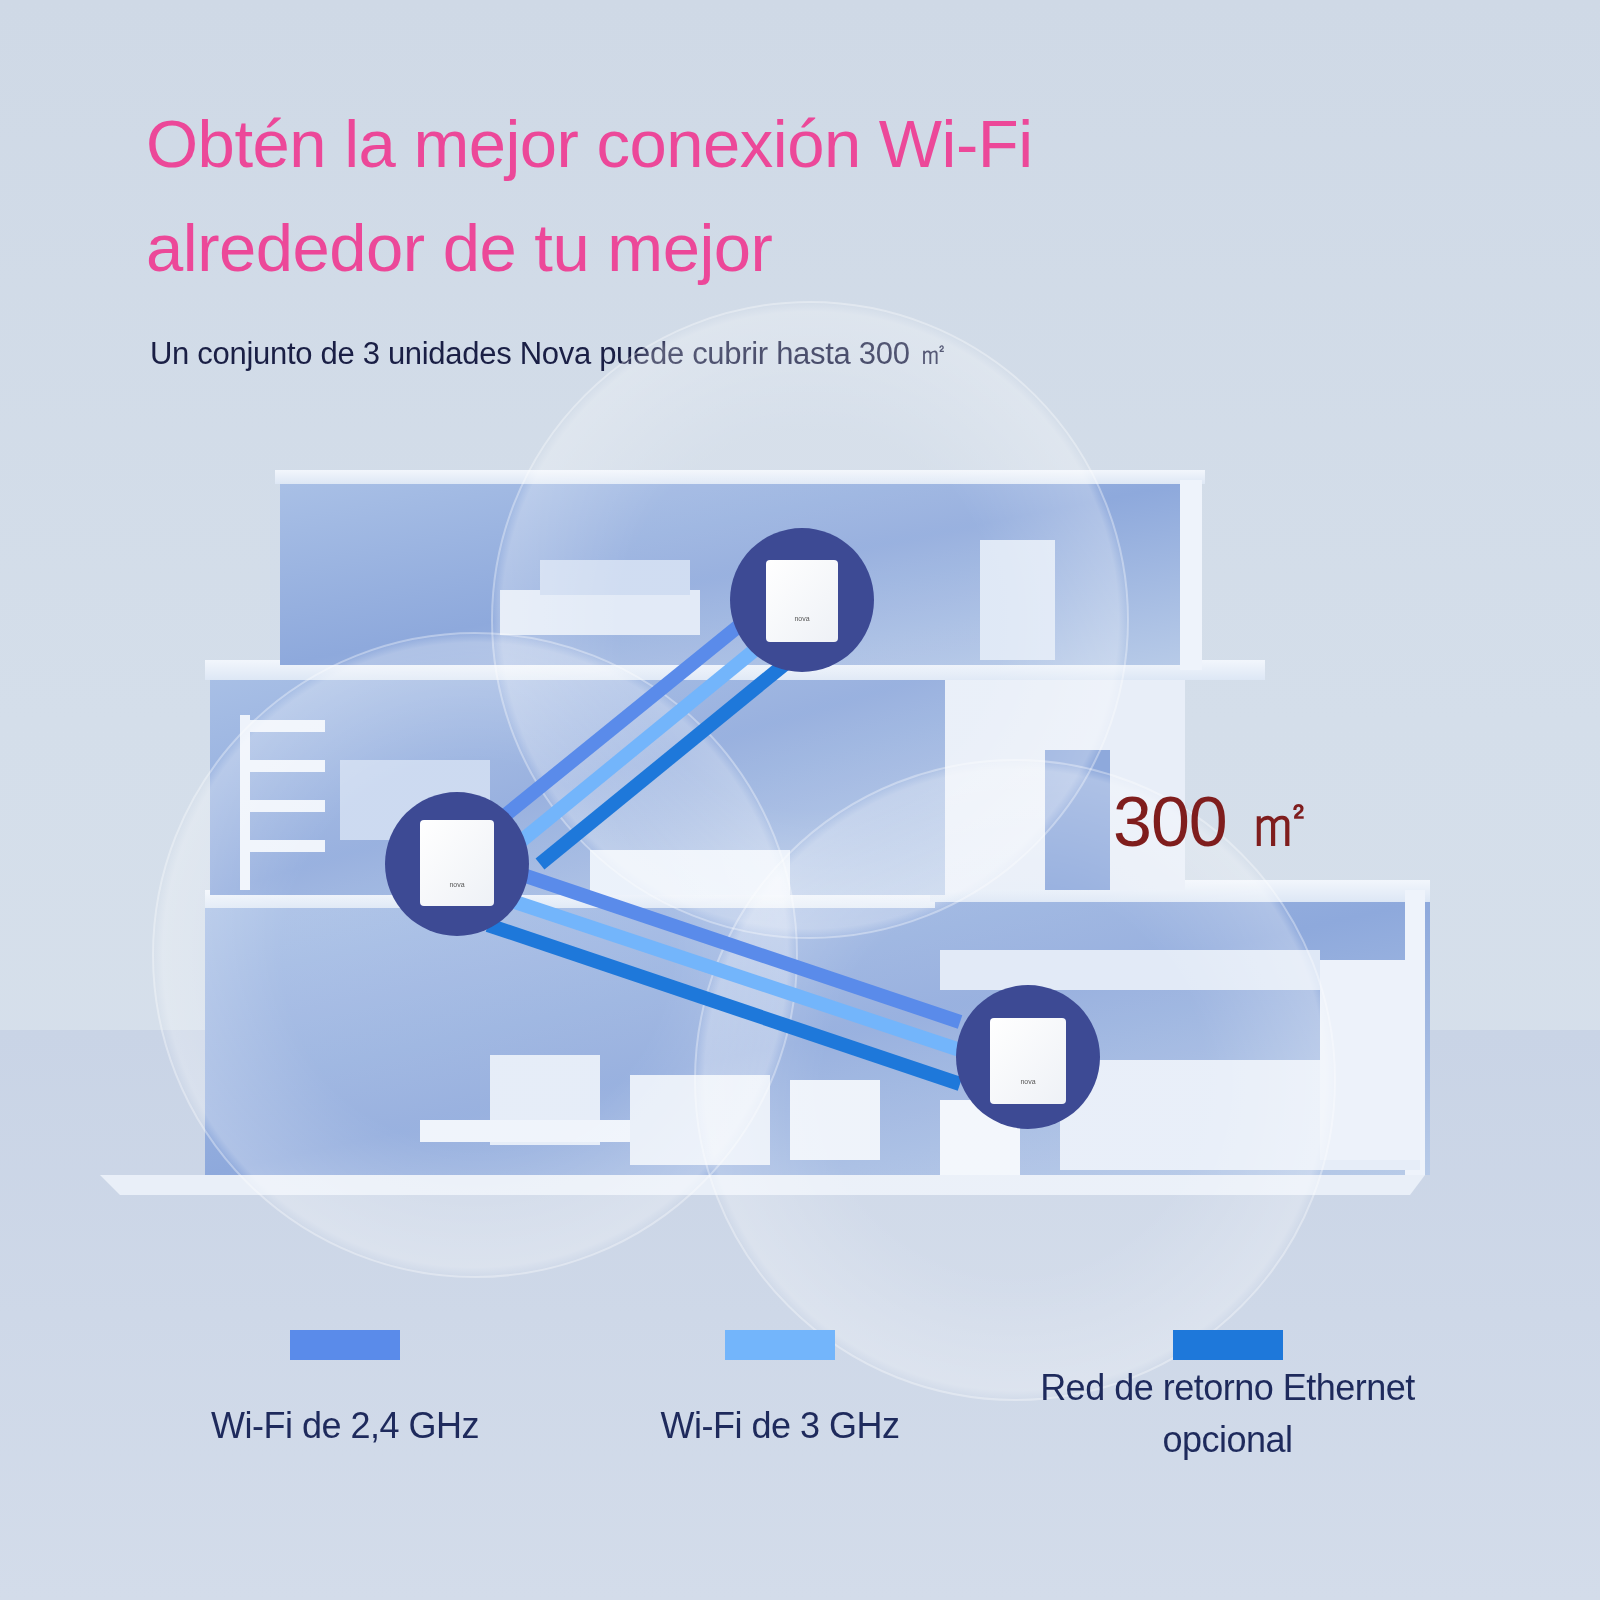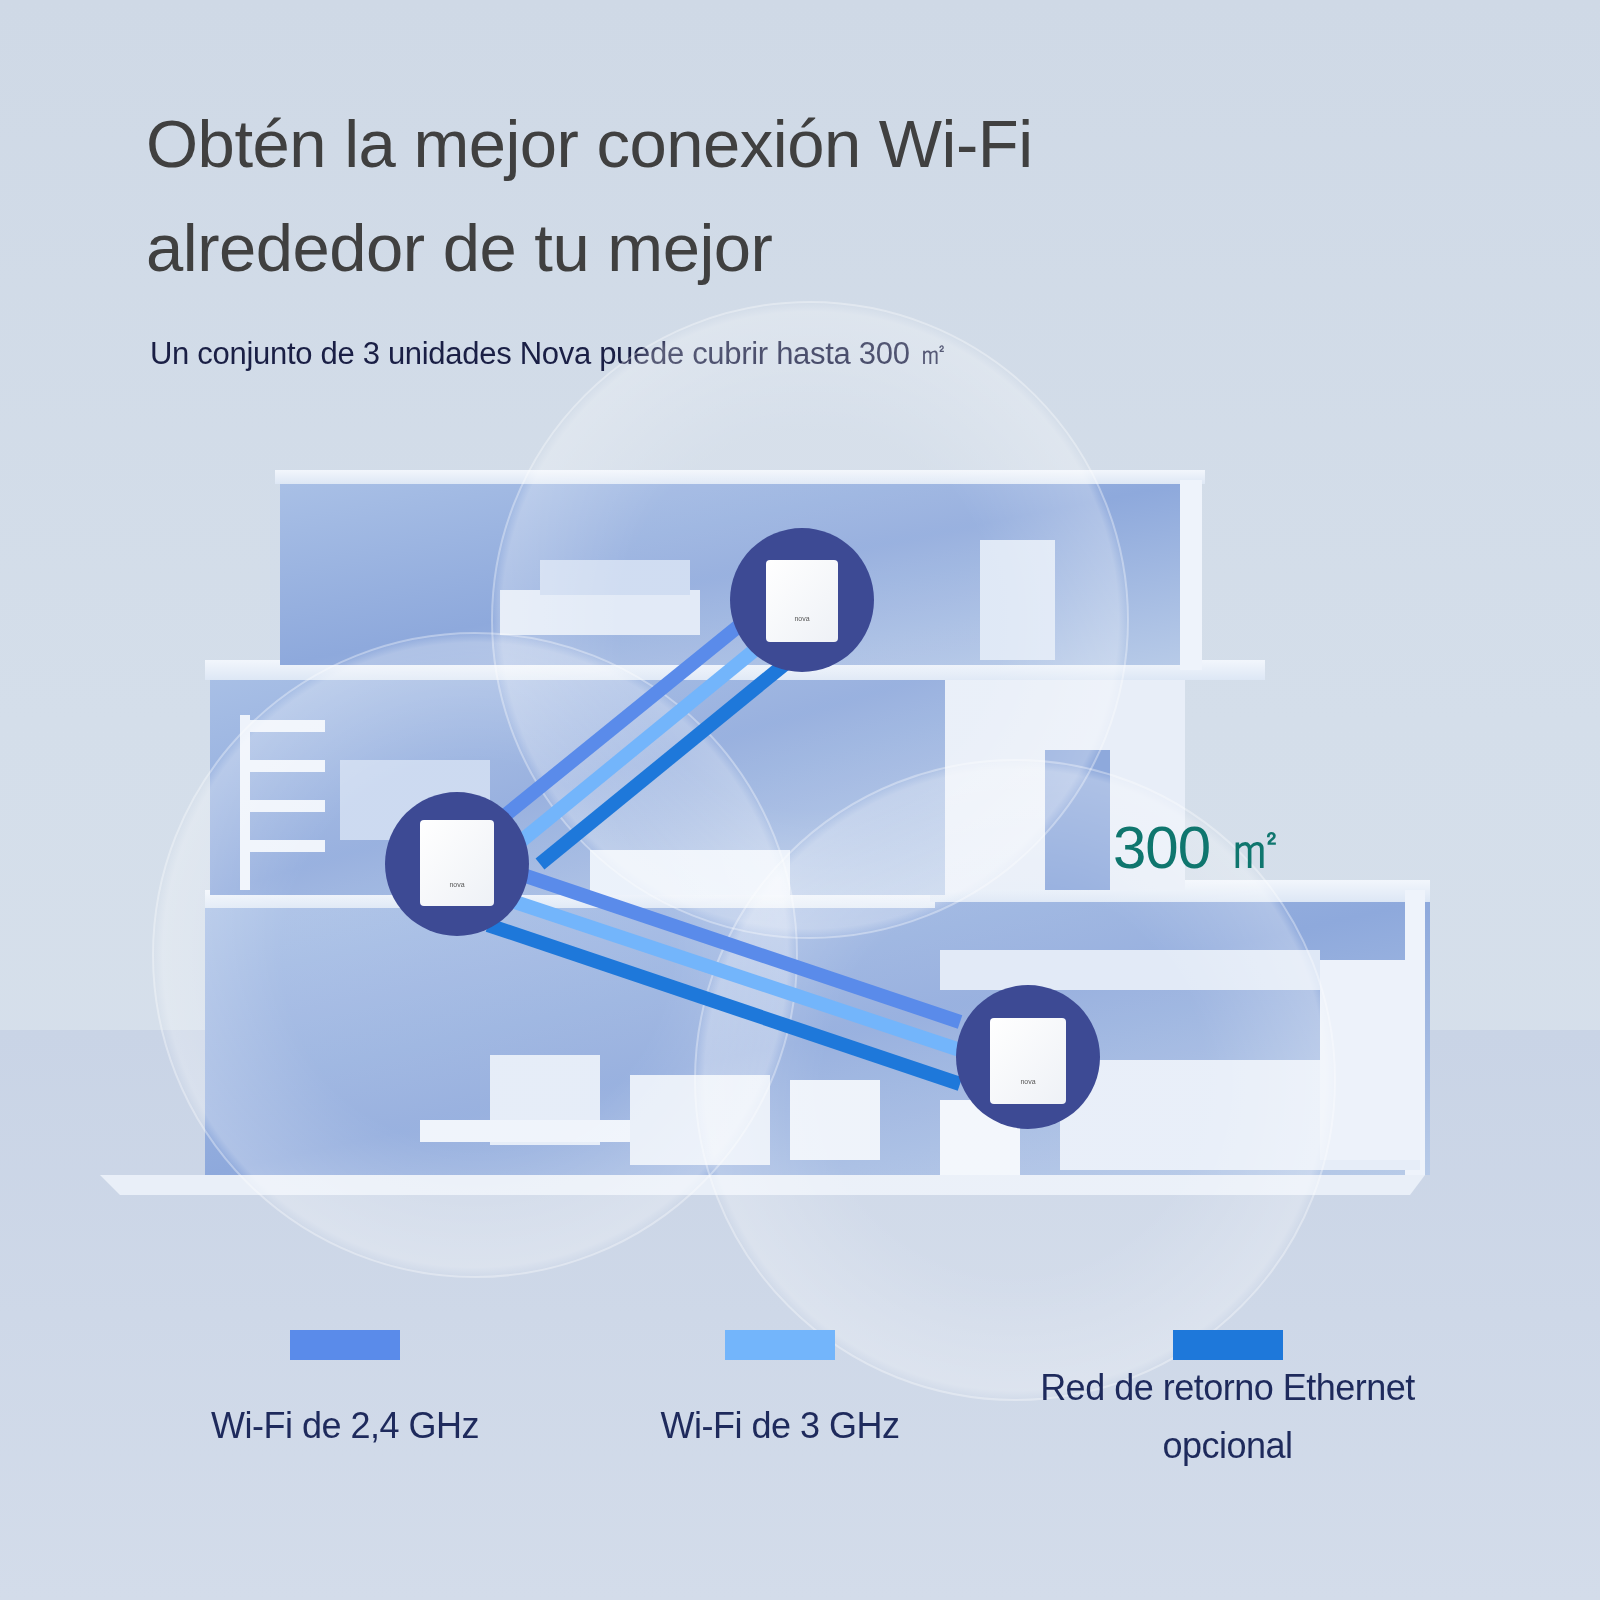--- a/index.html
+++ b/index.html
@@ -5,31 +5,31 @@
   html, body { margin: 0; padding: 0; }
   body {
     width: 1600px; height: 1600px; overflow: hidden; position: relative;
     background: linear-gradient(180deg, #cfd9e6 0%, #d4deea 45%, #d8e1ec 100%);
     font-family: "Liberation Sans", "DejaVu Sans", sans-serif;
     color: #1c2248;
   }
   .title {
     position: absolute; left: 146px; top: 92px; margin: 0;
     font-size: 67px; font-weight: 400; line-height: 104px; letter-spacing: -0.5px;
-    color: #404040;
+    color: #ec4899;
   }
   .title span { display: block; }
   .subtitle {
     position: absolute; left: 150px; top: 333px; margin: 0;
     font-size: 31px; font-weight: 400; color: #1a1f45; letter-spacing: -0.3px;
   }
   .scene { position: absolute; left: 0; top: 0; width: 1600px; height: 1600px; }
   .area-label {
-    position: absolute; left: 1113px; top: 808px;
-    font-size: 60px; font-weight: 400; color: #0f766e; letter-spacing: -1px;
+    position: absolute; left: 1113px; top: 776px;
+    font-size: 70px; font-weight: 400; color: #7f1d1d; letter-spacing: -1px;
   }
   .legend { position: absolute; left: 0; top: 1330px; width: 1404px; height: 200px; }
   .legend-item { position: absolute; top: 0; text-align: center; }
   .swatch { width: 110px; height: 30px; margin: 0 auto; }
   .legend-label { font-size: 36px; color: #1e2a5c; line-height: 52px; letter-spacing: -0.5px; }
   .li-1 { left: 180px; width: 330px; }
   .li-2 { left: 615px; width: 330px; }
   .li-3 { left: 1010px; width: 435px; }
   .li-1 .legend-label, .li-2 .legend-label { margin-top: 40px; }
   .li-3 .legend-label { margin-top: 2px; }
@@ -158,15 +158,15 @@
     <div class="swatch" style="background:#5a8bea"></div>
     <div class="legend-label">Wi-Fi de 2,4 GHz</div>
   </div>
   <div class="legend-item li-2">
     <div class="swatch" style="background:#73b5fb"></div>
     <div class="legend-label">Wi-Fi de 3 GHz</div>
   </div>
   <div class="legend-item li-3">
     <div class="swatch" style="background:#1e78da"></div>
     <div class="legend-label">Red de retorno Ethernet</div>
-    <div class="legend-label" style="margin-top:6px">opcional</div>
+    <div class="legend-label" style="margin-top:0">opcional</div>
   </div>
 </div>
 
 </body></html>

